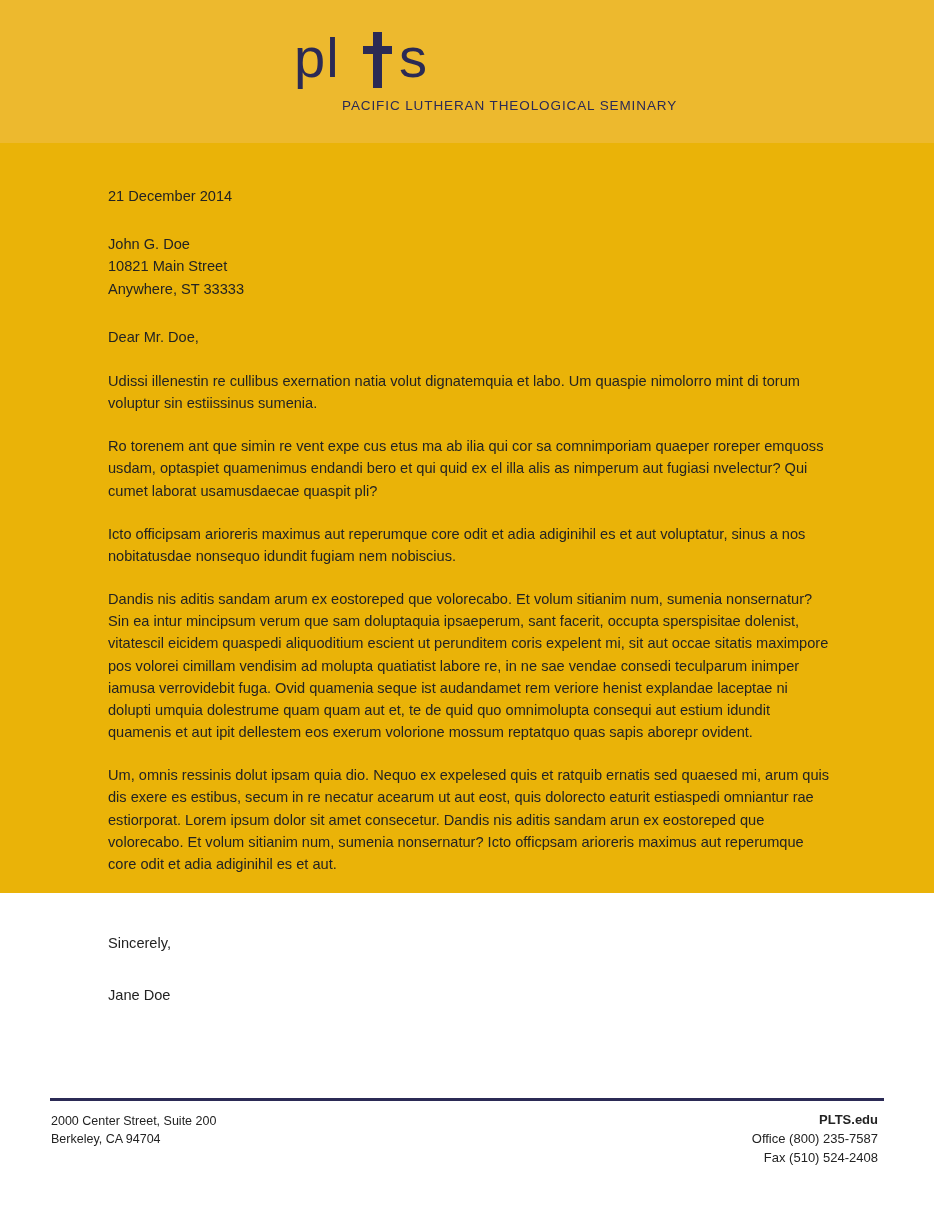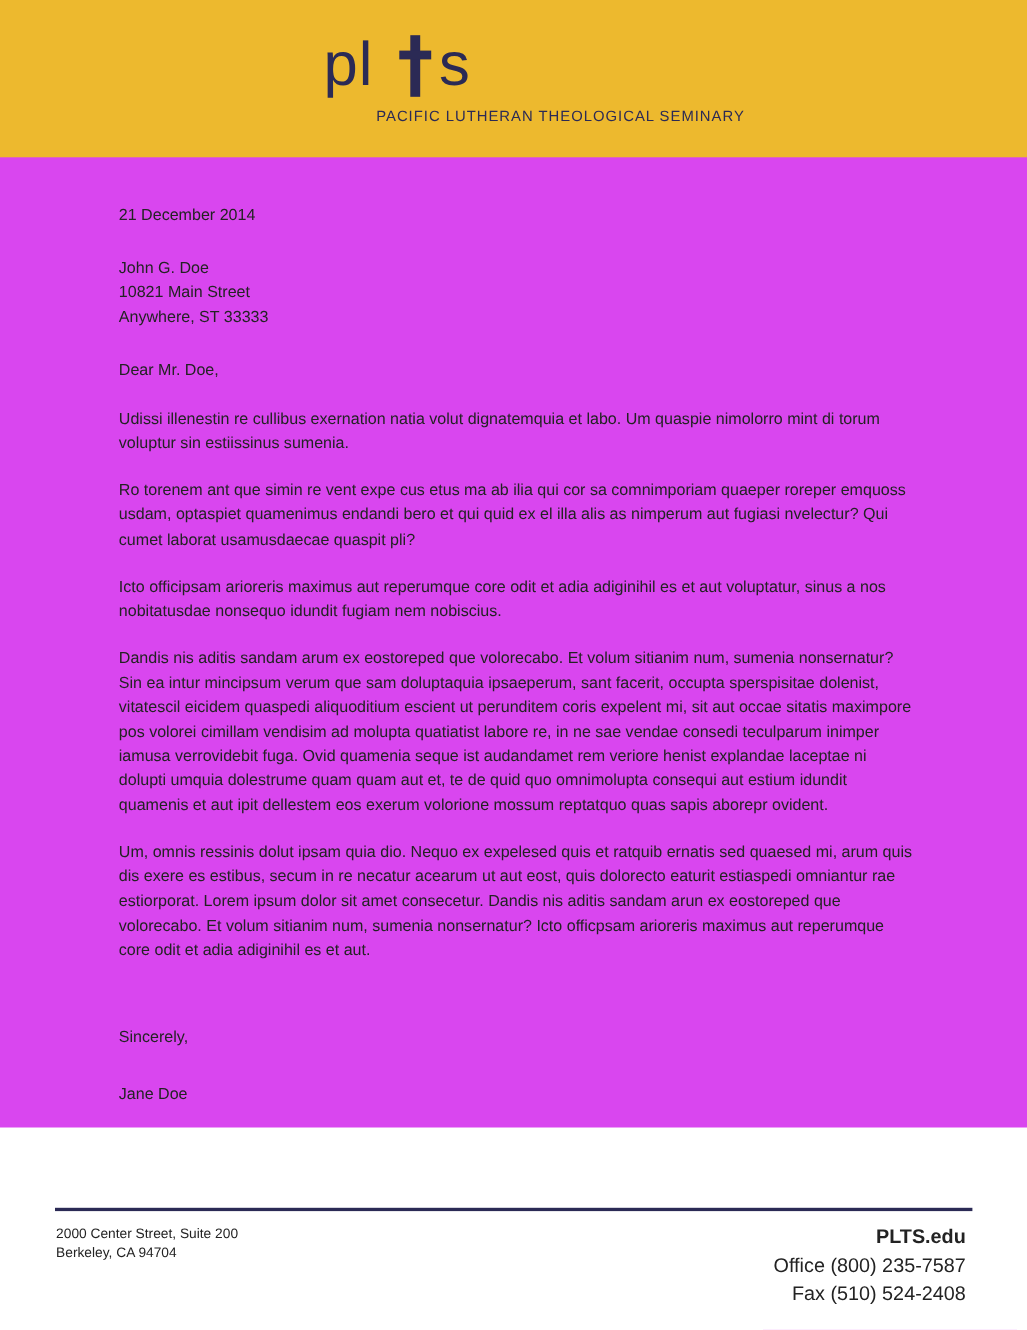--- a/index.html
+++ b/index.html
@@ -10,22 +10,22 @@
     width: 934px;
     height: 1209px;
     background: #ffffff;
     font-family: "Liberation Sans", sans-serif;
     color: #1a1a2e;
     overflow: hidden;
   }
   .page {
     position: relative;
     width: 934px;
-    height: 1025px;
-    background: #d946ef;
+    height: 893px;
+    background: #eab308;
     box-sizing: border-box;
   }
 
   
   .header-band {
     position: absolute;
     left: 0;
     top: 0;
     width: 934px;
     height: 143px;
@@ -143,21 +143,21 @@
     top: 6px;
     font-size: 12.5px;
     line-height: 1.45;
     color: #232323;
   }
   .footer-right {
     position: absolute;
     right: 6px;
     top: 5px;
     text-align: right;
-    font-size: 18px;
+    font-size: 13px;
     line-height: 1.45;
     color: #232323;
     margin-left: 11px;
   }
   .footer-right .site {
     font-weight: bold;
     color: #232323;
   }
   .footer-center {
     position: absolute;

